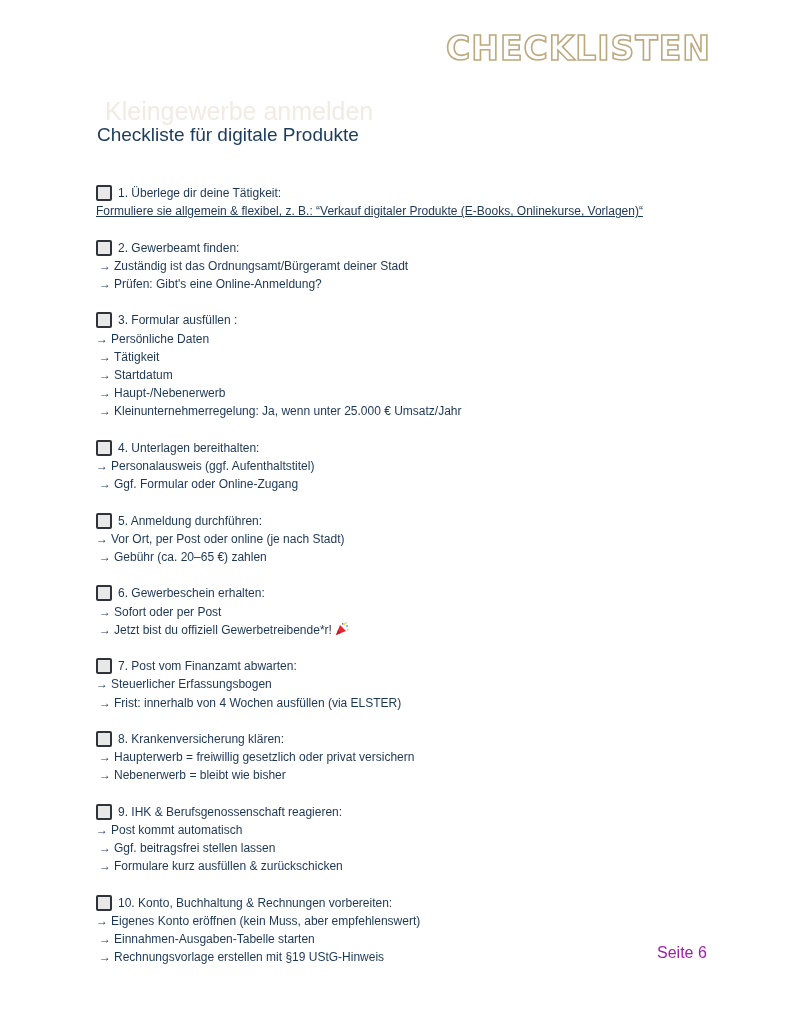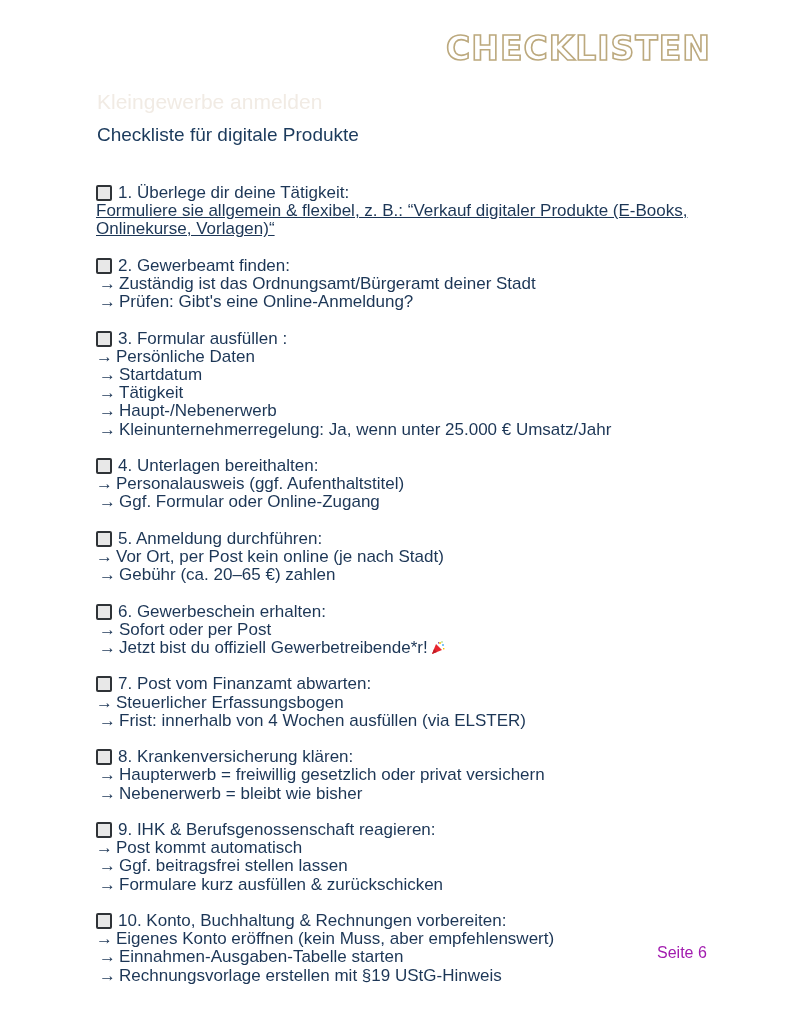--- a/index.html
+++ b/index.html
@@ -24,42 +24,42 @@
       font-weight: bold;
       letter-spacing: 1px;
       color: transparent;
       -webkit-text-stroke: 1.6px #bca97e;
       line-height: 1;
     }
     .heading-main {
       position: absolute;
       left: 97px;
       top: 90px;
-      font-size: 21px;
+      font-size: 25px;
       color: #f1ebe4;
       line-height: 1.1;
-      margin: 0;
+      margin: 8px;
       font-weight: normal;
     }
     .heading-sub {
       position: absolute;
       left: 97px;
       top: 124px;
       font-size: 19px;
       color: #1b3a5c;
       line-height: 1.2;
       margin: 0;
       font-weight: normal;
     }
     .checklist {
       position: absolute;
       left: 96px;
       top: 184px;
       width: 600px;
-      font-size: 17px;
+      font-size: 12px;
       line-height: 18.2px;
       color: #1c3656;
     }
     .item {
       margin-bottom: 18.2px;
     }
     .item-head {
       display: flex;
       align-items: center;
     }
@@ -128,41 +128,41 @@
     <div class="line indent2"><span class="arrow">→</span><span>Zuständig ist das Ordnungsamt/Bürgeramt deiner Stadt</span></div>
     <div class="line indent2"><span class="arrow">→</span><span>Prüfen: Gibt's eine Online-Anmeldung?</span></div>
   </div>
 
   <div class="item">
     <div class="item-head">
       <span class="checkbox"></span>
       <span>3. Formular ausfüllen :</span>
     </div>
     <div class="line indent1"><span class="arrow">→</span><span>Persönliche Daten</span></div>
+    <div class="line indent2"><span class="arrow">→</span><span>Tätigkeit</span></div>
     <div class="line indent2"><span class="arrow">→</span><span>Startdatum</span></div>
-    <div class="line indent2"><span class="arrow">→</span><span>Tätigkeit</span></div>
     <div class="line indent2"><span class="arrow">→</span><span>Haupt-/Nebenerwerb</span></div>
     <div class="line indent2"><span class="arrow">→</span><span>Kleinunternehmerregelung: Ja, wenn unter 25.000 € Umsatz/Jahr</span></div>
   </div>
 
   <div class="item">
     <div class="item-head">
       <span class="checkbox"></span>
       <span>4. Unterlagen bereithalten:</span>
     </div>
     <div class="line indent1"><span class="arrow">→</span><span>Personalausweis (ggf. Aufenthaltstitel)</span></div>
     <div class="line indent2"><span class="arrow">→</span><span>Ggf. Formular oder Online-Zugang</span></div>
   </div>
 
   <div class="item">
     <div class="item-head">
       <span class="checkbox"></span>
       <span>5. Anmeldung durchführen:</span>
     </div>
-    <div class="line indent1"><span class="arrow">→</span><span>Vor Ort, per Post kein online (je nach Stadt)</span></div>
+    <div class="line indent1"><span class="arrow">→</span><span>Vor Ort, per Post oder online (je nach Stadt)</span></div>
     <div class="line indent2"><span class="arrow">→</span><span>Gebühr (ca. 20–65 €) zahlen</span></div>
   </div>
 
   <div class="item">
     <div class="item-head">
       <span class="checkbox"></span>
       <span>6. Gewerbeschein erhalten:</span>
     </div>
     <div class="line indent2"><span class="arrow">→</span><span>Sofort oder per Post</span></div>
     <div class="line indent2"><span class="arrow">→</span><span>Jetzt bist du offiziell Gewerbetreibende*r!</span><span class="party-icon"><svg width="14" height="14" viewBox="0 0 14 14">

